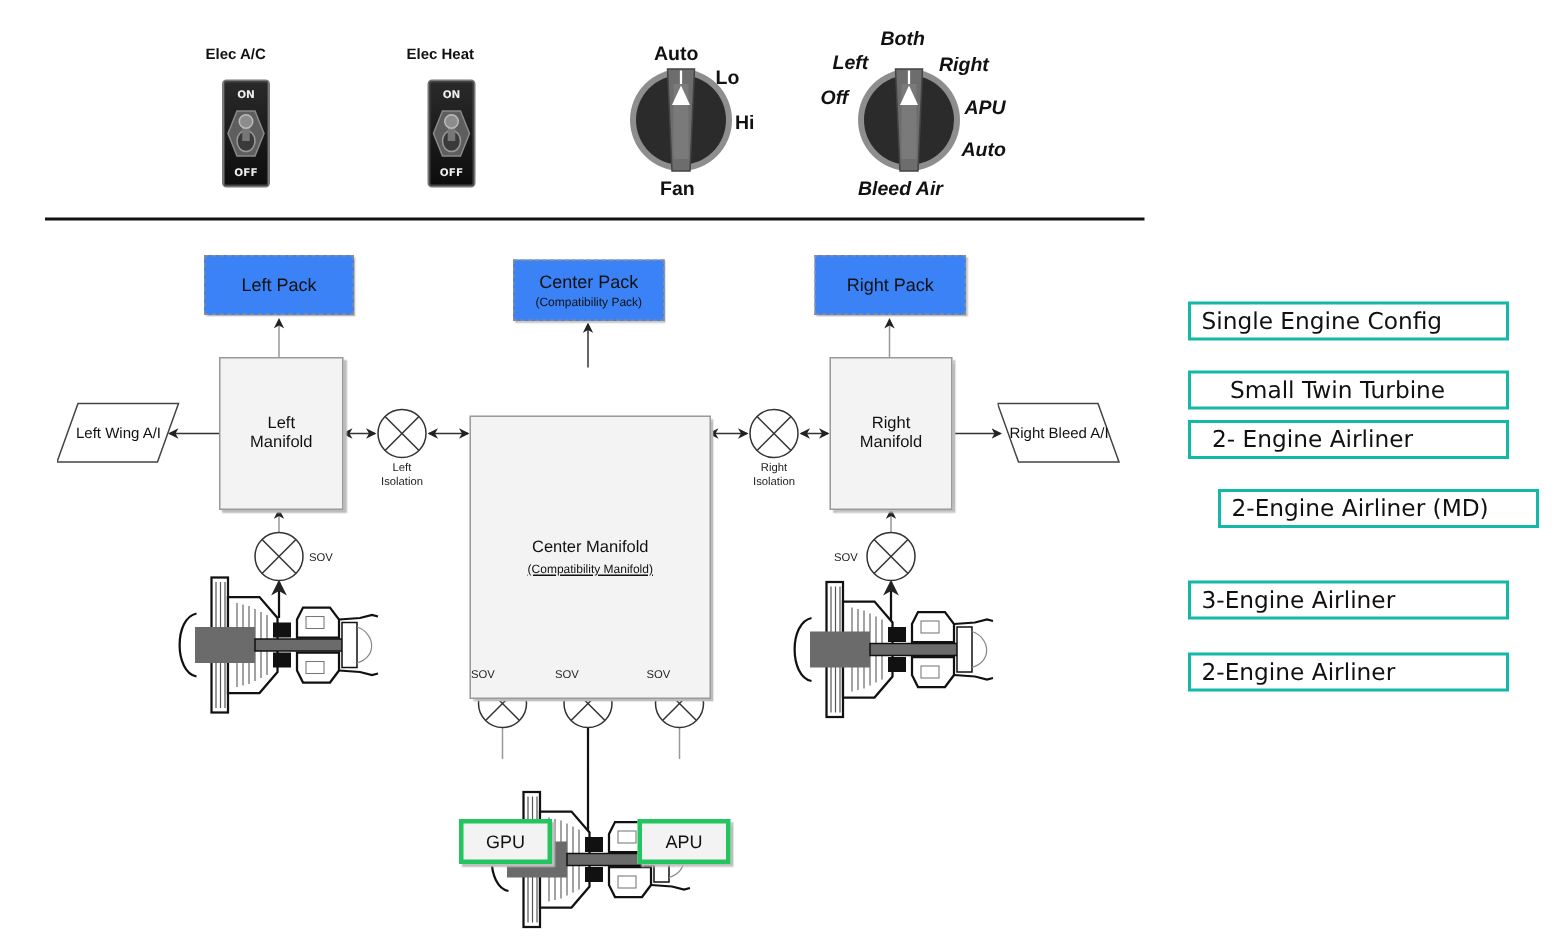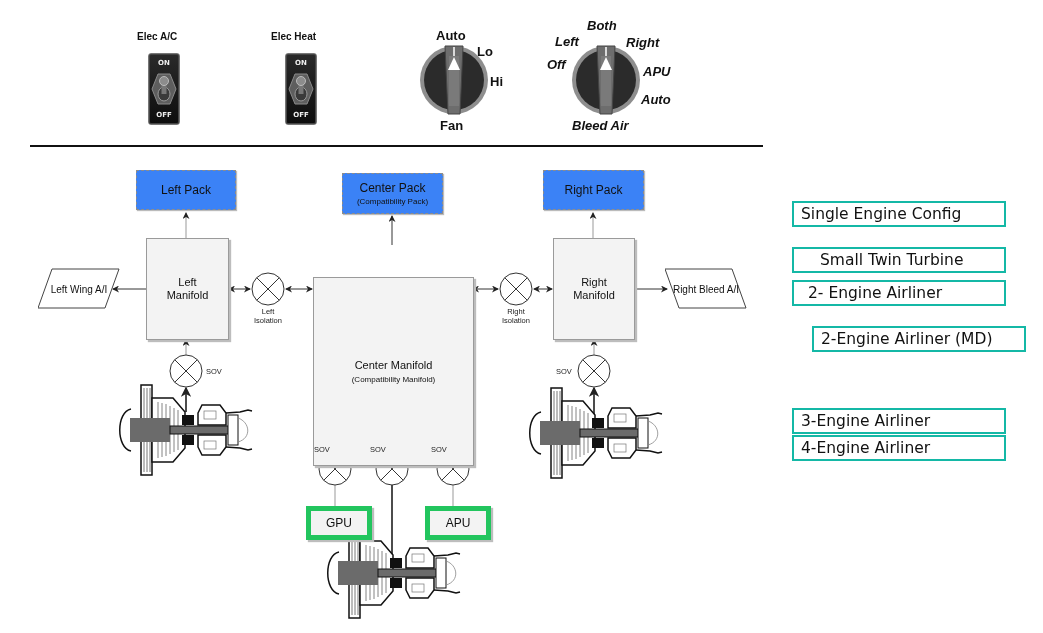--- a/index.html
+++ b/index.html
@@ -9,22 +9,22 @@
   .toggle { width:30px; height:70px; background:linear-gradient(#2a2a2a,#0d0d0d); border:1px solid #777; border-radius:3px; box-shadow:inset 0 0 0 1px #444;text-decoration:underline; }
   .toggle .on, .toggle .off { position:absolute; left:0; width:100%; text-align:center; color:#eee; font-size:7px; font-weight:bold; font-family:"DejaVu Sans", sans-serif; }
   .toggle .on { top:5px; } .toggle .off { bottom:5px; }
   .toggle svg { position:absolute; left:0; top:16px; }
   .knob-lbl { font-weight:bold; font-size:13px; white-space:nowrap; }
   .knob-lbl.it { font-style:italic; }
   .divider { left:30px; top:145px; width:733px; height:2px; background:#111; }
   .pack { border:1.5px dashed #8c8c8c; background:#3b82f6; box-shadow:1px 1px 1px #bbb; text-align:center; font-size:12px; color:#111; display:flex; flex-direction:column; justify-content:center; align-items:center; }
   .pack small { font-size:8px; margin-top:2px; }
   .box { background:#f3f3f3; border:1px solid #9a9a9a; box-shadow:2px 2px 1px #bdbdbd; text-align:center; font-size:11px; color:#111; display:flex; flex-direction:column; justify-content:center; align-items:center; line-height:1.2; }
-  .box small { font-size:8px; margin-top:3px; }
-  .src { background:#f3f3f3; border:5px solid #22c55e; box-shadow:2px 2px 1px #bdbdbd; font-size:12px; display:flex; justify-content:center; align-items:center; }
+  .box small { font-size:8px; margin-top:3px;text-decoration:underline; }
+  .src { background:#f3f3f3; border:3px solid #22c55e; box-shadow:2px 2px 1px #bdbdbd; font-size:12px; display:flex; justify-content:center; align-items:center;margin-top:40px; }
   .tiny { font-size:7.5px; color:#222; text-align:center; line-height:1.25; white-space:nowrap; }
   .wing { font-size:10px; color:#111; display:flex; justify-content:center; align-items:center; white-space:nowrap; }
   .cfg { left:792px; width:214px; height:26px; border:2px solid #14b8a6; box-sizing:border-box; font-family:"DejaVu Sans", sans-serif; font-size:15.5px; padding-left:7px; display:flex; align-items:center; color:#111; background:#fff; cursor:pointer; white-space:nowrap; }
 </style>
 </head>
 <body>
 
 <div class="abs ctl-label" style="left:137px;top:31px;">Elec A/C</div>
 <div class="abs toggle" style="left:148px;top:53px;">
   <span class="on">ON</span>
@@ -212,14 +212,14 @@
 <div class="abs tiny" style="left:370px;top:445px;">SOV</div>
 <div class="abs tiny" style="left:431px;top:445px;">SOV</div>
 
 <div class="abs src" style="left:306px;top:506px;width:56px;height:24px;">GPU</div>
 <div class="abs src" style="left:425px;top:506px;width:56px;height:24px;">APU</div>
 
 <div class="abs cfg" style="top:201px;">Single Engine Config</div>
 <div class="abs cfg" style="top:247px;padding-left:26px;">Small Twin Turbine</div>
 <div class="abs cfg" style="top:280px;padding-left:14px;">2- Engine Airliner</div>
 <div class="abs cfg" style="top:326px;margin-left:20px;">2-Engine Airliner (MD)</div>
-<div class="abs cfg" style="top:387px;margin-top:21px;">3-Engine Airliner</div>
-<div class="abs cfg" style="top:435px;">4-Engine Airliner</div>
+<div class="abs cfg" style="top:387px;">3-Engine Airliner</div>
+<div class="abs cfg" style="top:435px;">2-Engine Airliner</div>
 
 </body></html>

